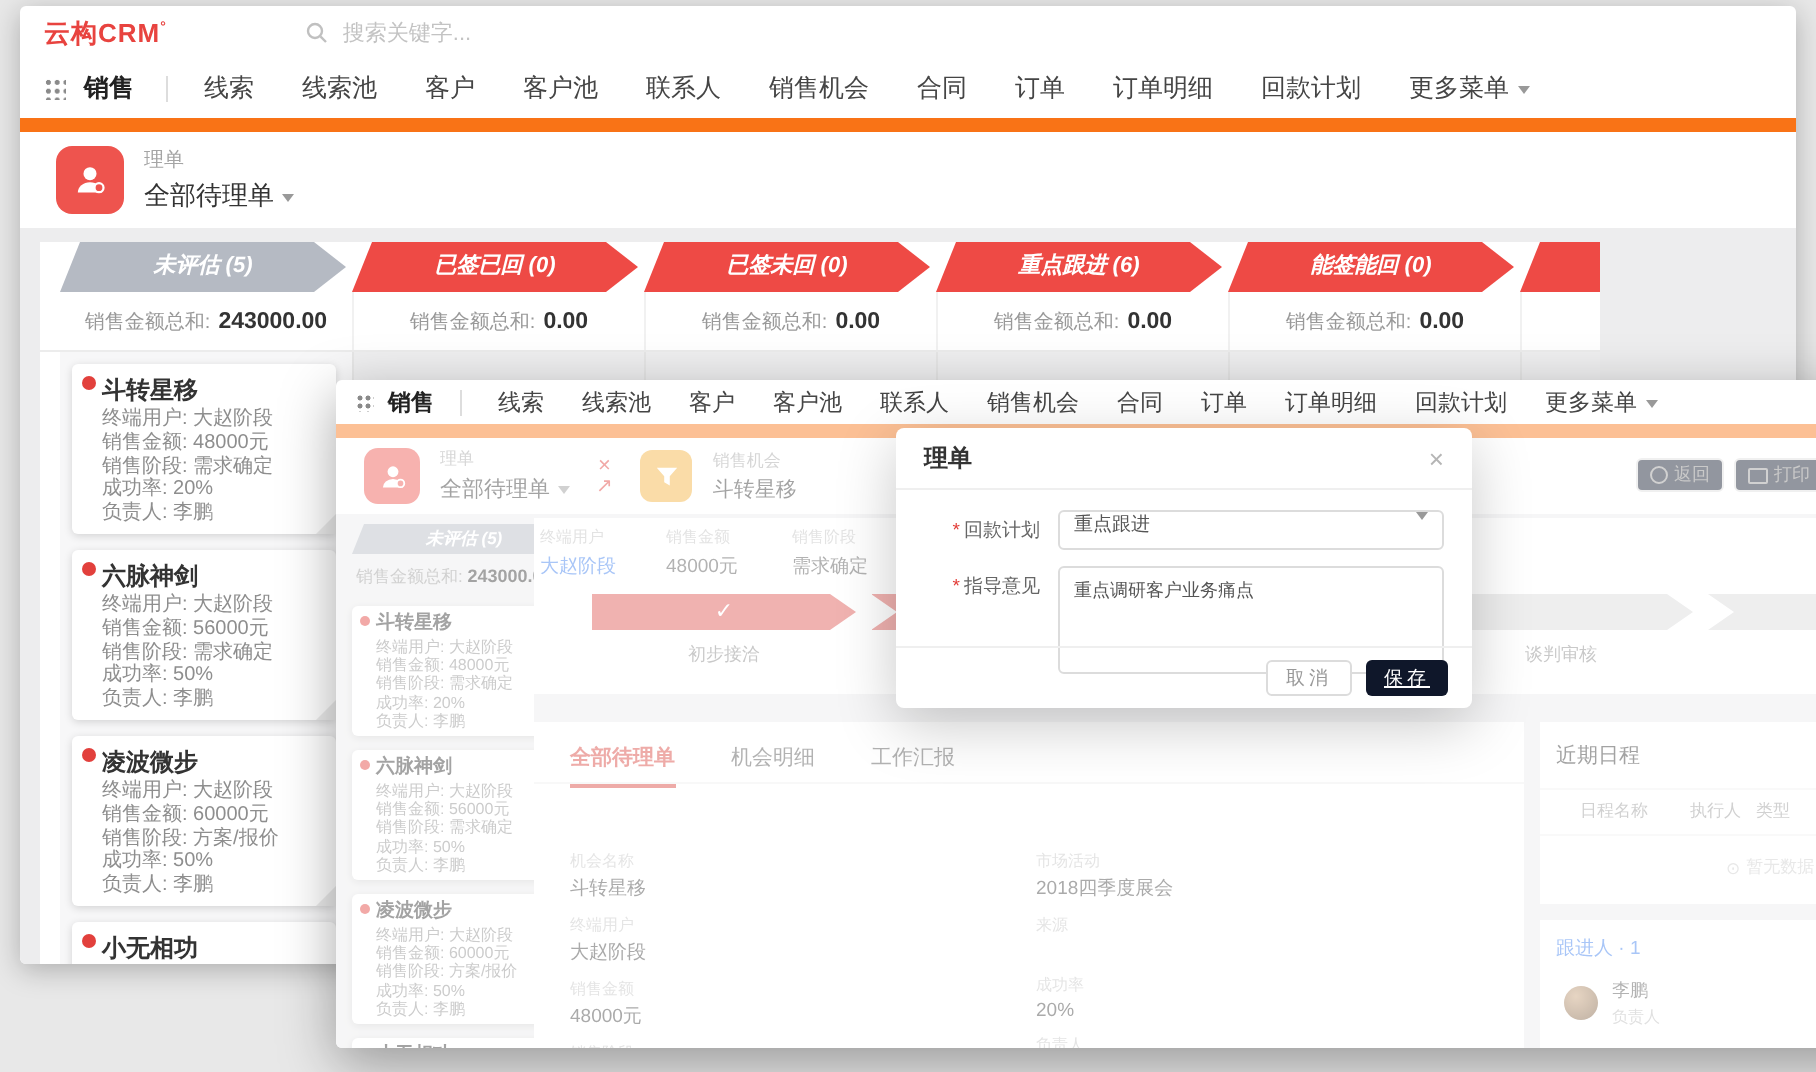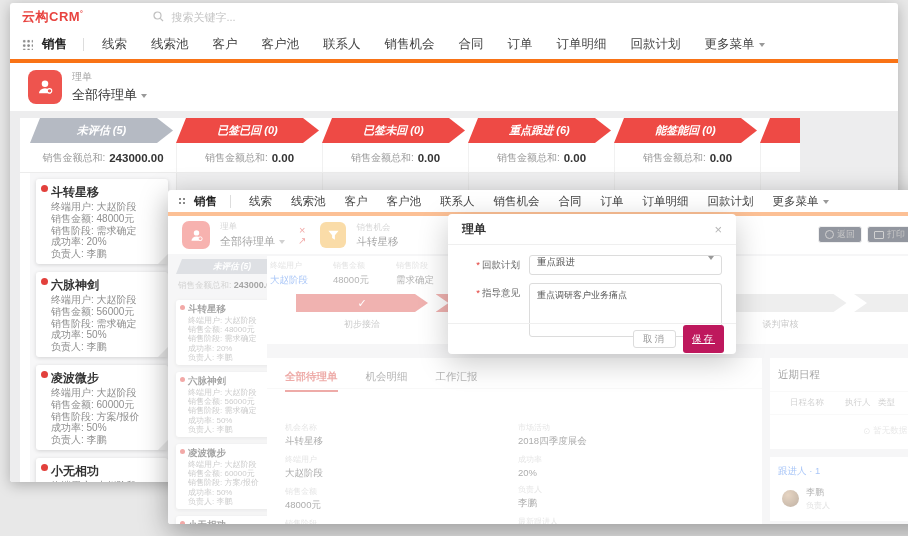--- a/index.html
+++ b/index.html
@@ -10,21 +10,21 @@
   #front-win{left:168px;top:190px;width:800px;height:334px;box-shadow:0 8px 28px rgba(0,0,0,.35);}
 
   
   .hdr{height:27px;display:flex;align-items:center;padding:0 12px;}
   .logo{color:#e8433f;font-weight:bold;font-size:13px;letter-spacing:.5px;white-space:nowrap;}
   .logo sup{font-size:7px;}
   .search{margin-left:70px;display:flex;align-items:center;gap:5px;}
   .search svg{flex:none;}
   .search input{border:none;outline:none;background:transparent;font-size:11px;color:#888;width:130px;}
   .search input::placeholder{color:#c3c3c3;}
-  .navrow{height:29px;border-bottom:4px solid #f97316;display:flex;align-items:center;padding:0 12px;font-size:12.5px;color:#454545;white-space:nowrap;}
+  .navrow{height:29px;border-bottom:7px solid #f97316;display:flex;align-items:center;padding:0 12px;font-size:12.5px;color:#454545;white-space:nowrap;}
   .grid-icon{width:11px;height:11px;margin-right:9px;flex:none;
     background-image:radial-gradient(circle,#8a8a8a 1.1px,transparent 1.4px);background-size:4.4px 4.4px;}
   .nav-active{font-weight:bold;color:#222;margin-right:16px;cursor:pointer;}
   .nav-divider{width:1px;height:13px;background:#ddd;margin-right:18px;}
   .nav-item{margin-right:24px;cursor:pointer;}
   .caret{display:inline-block;margin-left:4px;width:0;height:0;border-left:3.5px solid transparent;border-right:3.5px solid transparent;border-top:4px solid #999;vertical-align:1px;}
 
   
   .subhdr{height:48px;display:flex;align-items:center;padding:0 18px;position:relative;}
   .avatar{width:34px;height:34px;border-radius:8px;background:#ee544e;display:flex;align-items:center;justify-content:center;flex:none;}
@@ -142,21 +142,21 @@
   .m-row{display:flex;margin:8px 14px 0 0;}
   .m-row.first{margin-top:10px;}
   .m-label{width:72px;text-align:right;font-size:9.5px;color:#666;padding-top:4px;flex:none;}
   .m-label:before{content:"*";color:#e23b36;margin-right:2px;}
   .m-ctl{margin-left:9px;flex:1;}
   .m-select{height:18px;border:1px solid #dcdcdc;border-radius:3px;display:flex;padding:0 7px;font-size:9.5px;color:#555;cursor:pointer;}
   .m-select .caret{margin-left:auto;}
   .m-ta{height:42px;border:1px solid #dcdcdc;border-radius:3px;padding:5px 7px;font-size:9px;color:#555;line-height:1.4;overflow:hidden;}
   .m-ft{position:absolute;left:0;right:0;bottom:0;height:30px;border-top:1px solid #efefef;display:flex;align-items:center;justify-content:flex-end;padding-right:12px;gap:7px;}
   .m-cancel{height:18px;padding:0 9px;border:1px solid #dcdcdc;border-radius:3px;background:#fff;color:#999;font-size:9.5px;letter-spacing:2px;cursor:pointer;font-family:inherit;}
-  .m-save{height:28px;padding:0 9px;border:none;border-radius:3px;background:#be185d;color:#fff;font-size:9.5px;letter-spacing:2px;cursor:pointer;font-family:inherit;text-decoration:underline;}
+  .m-save{height:18px;padding:0 9px;border:none;border-radius:3px;background:#0f172a;color:#fff;font-size:9.5px;letter-spacing:2px;cursor:pointer;font-family:inherit;text-decoration:underline;}
 </style>
 </head>
 <body>
 
 <div class="win" id="back-win">
   <div class="hdr">
     <span class="logo"><span>云构CRM</span><sup>°</sup></span>
     <span class="search">
       <svg width="11" height="11" viewBox="0 0 11 11">
           <circle cx="4.5" cy="4.5" r="3.5" fill="none" stroke="#c0c0c0" stroke-width="1.2"></circle>
@@ -420,20 +420,24 @@
             <div class="flabel">销售阶段</div>
             <div class="fvalue">需求确定</div>
           </div>
         </div>
       <div class="fcol right" id="fw-fr">
           <div class="frow">
             <div class="flabel">市场活动</div>
             <div class="fvalue link">2018四季度展会</div>
           </div>
           <div class="frow">
+            <div class="flabel">来源</div>
+            <div class="fvalue"></div>
+          </div>
+          <div class="frow">
             <div class="flabel">成功率</div>
             <div class="fvalue">20%</div>
           </div>
           <div class="frow">
             <div class="flabel">负责人</div>
             <div class="fvalue link">李鹏</div>
           </div>
           <div class="frow">
             <div class="flabel">最新跟进人</div>
           </div>

